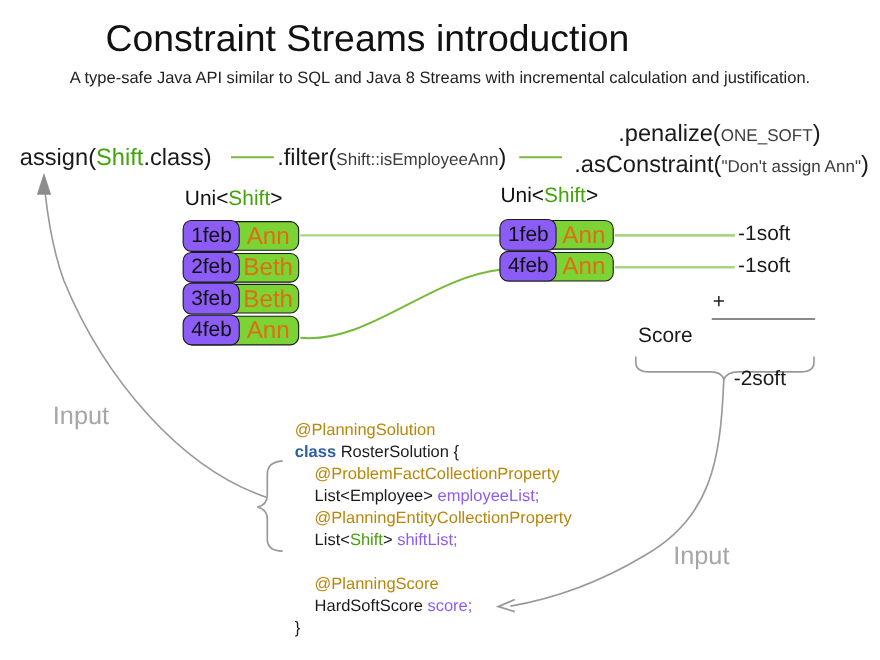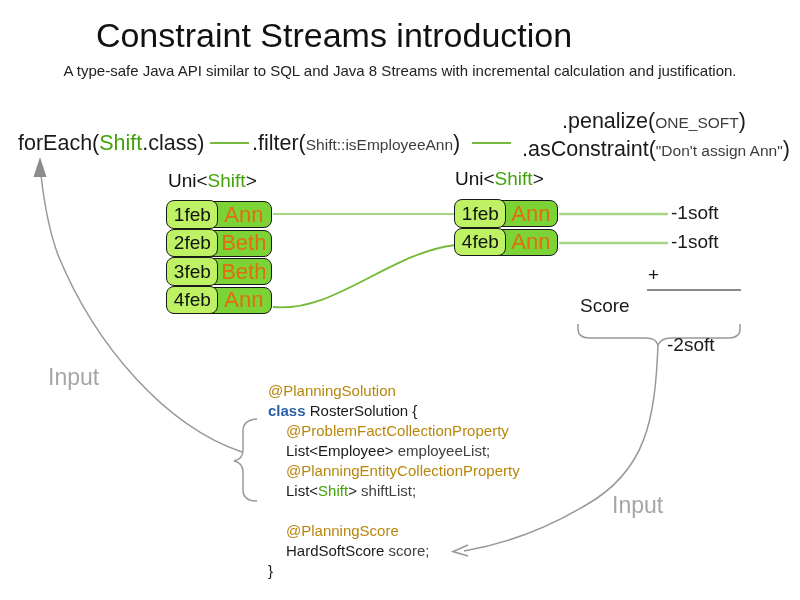--- a/index.html
+++ b/index.html
@@ -20,40 +20,40 @@
   #penalize{top:109px;left:522px;margin-left:40px;}
   #asconstraint{top:137px;left:522px;}
   
   .uni-label{font-size:19px;color:#111;white-space:nowrap;}
   #uni-left{top:170px;left:168px;}
   #uni-right{top:168px;left:455px;}
   
   #left-rows{top:201px;left:167px;width:105px;}
   #right-rows{top:200px;left:455px;width:103px;}
   .srow{display:flex;height:27px;margin-bottom:1.5px;background:#7cd335;border:1.7px solid #1a1a1a;border-radius:8px;}
-  .srow .date{width:52px;margin:-1.7px;background:#bef264;border:1.7px solid #1a1a1a;border-radius:8px;
+  .srow .date{width:52px;margin:-1.7px;background:#8b5cf6;border:1.7px solid #1a1a1a;border-radius:8px;
     display:flex;align-items:center;justify-content:center;font-size:19px;color:#111;}
   .srow .name{flex:1;display:flex;align-items:center;justify-content:center;font-size:22px;color:#e06e10;}
   
   #penalties{top:202px;left:671px;font-size:19px;color:#1a1a1a;}
   #penalties div{height:29px;}
   #plus{top:264px;left:648px;font-size:19px;color:#1a1a1a;}
   #score-label{top:295px;left:580px;font-size:19px;color:#1a1a1a;}
   #score-total{top:295px;left:667px;font-size:19px;color:#1a1a1a;margin-top:39px;}
   
   .gray-label{font-size:23px;color:#a6a6a6;}
   #input-label{top:364px;left:48px;}
   #output-label{top:492px;left:612px;}
   
   #code-block{top:381px;left:268px;font-size:15px;color:#1a1a1a;line-height:20px;white-space:pre;}
   .code-line{height:20px;}
   .code-line.ind{padding-left:18px;}
   .seg-ann{color:#b8860b;}
   .seg-kw{color:#2b5fa5;font-weight:bold;}
-  .seg-field{color:#404040;}
+  .seg-field{color:#8b5cf6;}
   .seg-type{color:#43a30c;}
   .seg-plain{color:#1a1a1a;}
   #overlay{top:0;left:0;pointer-events:none;}
 </style>
 </head>
 <body>
 
 <div id="canvas">
 
   <svg id="overlay" class="abs" width="800" height="600" viewBox="0 0 800 600">
@@ -78,21 +78,21 @@
 
     <path d="M242,452 C165,426 95,345 58,255 C50,233 44,202 41,175" fill="none" stroke="#999999" stroke-width="1.5"></path>
     <polygon points="40,157 33.5,177 46.5,177" fill="#8c8c8c"></polygon>
 
     <path d="M257,419 Q243,420 243,431 L243,450 Q243,459 234,461 Q243,463 243,472 L243,490 Q243,501 257,501" fill="none" stroke="#999999" stroke-width="1.5"></path>
   </svg>
 
   <div id="title" class="abs">Constraint Streams introduction</div>
   <div id="subtitle" class="abs">A type-safe Java API similar to SQL and Java 8 Streams with incremental calculation and justification.</div>
 
-  <div id="foreach" class="abs flow"><span>forEach(</span><span class="green-t">Shift</span><span>.class)</span></div>
+  <div id="foreach" class="abs flow"><span>assign(</span><span class="green-t">Shift</span><span>.class)</span></div>
 
   <div id="filter" class="abs flow"><span>.filter(</span><span class="small green-t">Shift</span><span class="small">::isEmployeeAnn</span><span>)</span></div>
 
   <div id="penalize" class="abs flow"><span>.penalize(</span><span class="small">ONE_SOFT</span><span>)</span></div>
 
   <div id="asconstraint" class="abs flow"><span>.asConstraint(</span><span class="small">"Don't assign Ann"</span><span>)</span></div>
 
   <div id="uni-left" class="abs uni-label"><span>Uni&lt;</span><span class="green-t">Shift</span><span>&gt;</span></div>
 
   <div id="uni-right" class="abs uni-label"><span>Uni&lt;</span><span class="green-t">Shift</span><span>&gt;</span></div>

